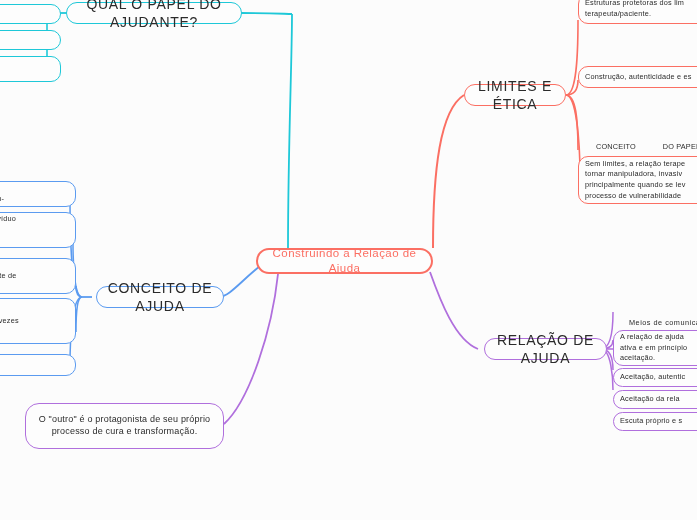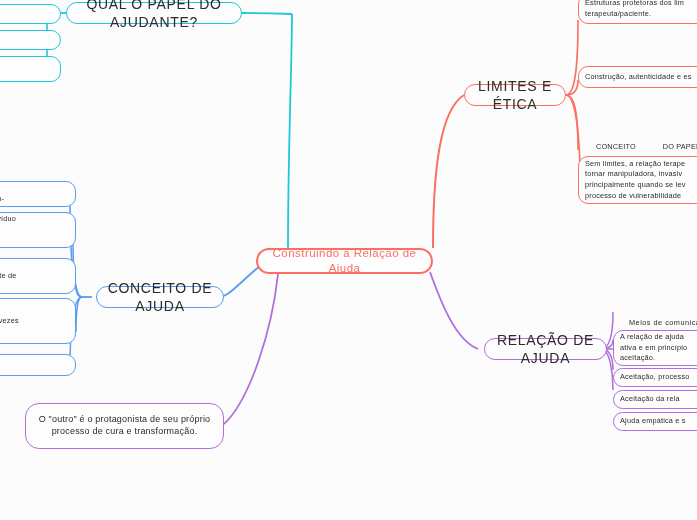--- a/index.html
+++ b/index.html
@@ -196,22 +196,22 @@
 
   <div class="label-plain" style="left:629px; top:318px;">
     <span>Meios de comunicaç</span>
   </div>
   <div class="node leaf pu clip-right" style="left:613px; top:330px; width:105px; height:36px; white-space:pre-line;">
     <span>A relação de ajuda
 ativa e em princípio
 aceitação.</span>
   </div>
   <div class="node leaf pu clip-right" style="left:613px; top:368px; width:105px; height:19px;">
-    <span>Aceitação, processo</span>
+    <span>Aceitação, autentic</span>
   </div>
   <div class="node leaf pu clip-right" style="left:613px; top:390px; width:105px; height:19px;">
     <span>Aceitação da rela</span>
   </div>
   <div class="node leaf pu clip-right" style="left:613px; top:412px; width:105px; height:19px;">
-    <span>Ajuda empática e s</span>
+    <span>Escuta próprio e s</span>
   </div>
 
 </div>
 
 </body></html>

